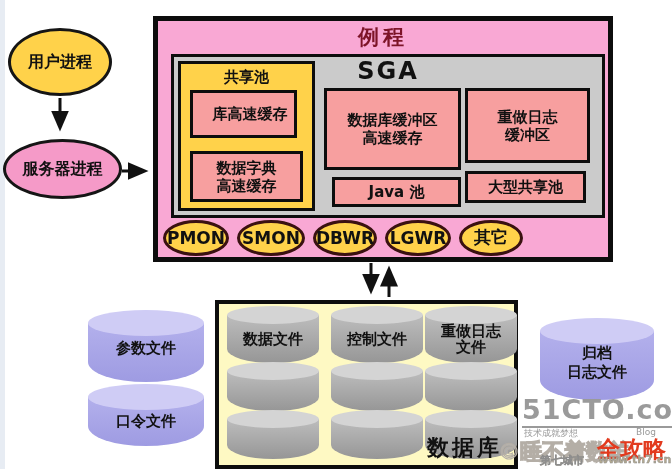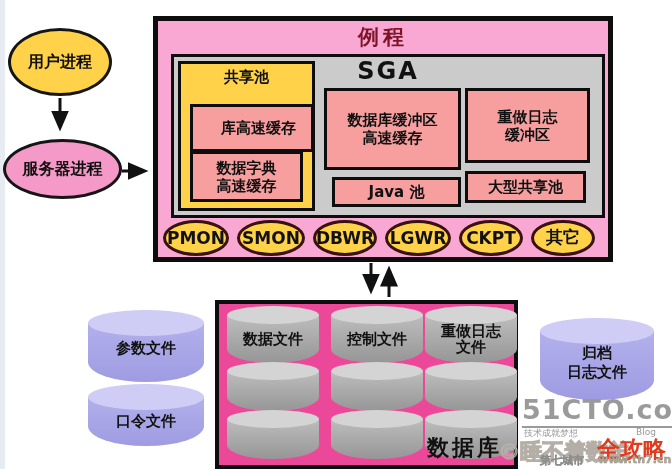--- a/index.html
+++ b/index.html
@@ -28,38 +28,38 @@
                font-size:24px; font-weight:bold; color:#111; letter-spacing:2px; }
 
   .salmon-box { position:absolute; background:#f79f9f; border:3px solid #0d0d0d;
                 display:flex; align-items:center; justify-content:center;
                 font-weight:bold; font-size:15px; color:#111; text-align:center;
                 white-space:pre-line; line-height:1.2; }
 
   #shared-pool { position:absolute; left:4px; top:4px; width:137px; height:150px;
                  background:#ffd24a; border:3px solid #0d0d0d; }
   #shared-pool-label { text-align:center; margin-top:4px; font-weight:bold; font-size:15px; color:#111; }
-  #library-cache    { left:9px;  top:40px;  width:124px; height:48px;padding-left:13px; }
+  #library-cache    { left:9px;  top:26px;  width:107px; height:48px;padding-left:13px; }
   #dictionary-cache { left:9px;  top:87px;  width:113px; height:51px; }
 
   #buffer-cache { left:150px; top:31px;  width:137px; height:82px; }
   #java-pool    { left:158px; top:120px; width:129px; height:30px; }
   #redo-buffer  { left:291px; top:31px;  width:125px; height:75px; }
   #large-pool   { left:291px; top:114px; width:121px; height:32px; }
 
   #process-row { position:absolute; left:5px; right:0; top:198px; height:37px;
                  display:flex; gap:8px; align-items:center; }
   .proc { flex:none; height:36px; background:#ffd24a; border:3px solid #3a1111;
           border-radius:50%; display:flex; align-items:center; justify-content:center;
           font-weight:bold; font-size:17px; color:#111; }
   .proc-0 { width:66px; } .proc-1 { width:68px; } .proc-2 { width:64px; }
   .proc-3 { width:66px; } .proc-4 { width:64px; } .proc-5 { width:64px; }
 
   
-  #db-box { left:215px; top:300px; width:303px; height:169px; background:#ec4899; border:4px solid #0d0d0d; }
+  #db-box { left:215px; top:300px; width:303px; height:169px; background:#fef9c3; border:4px solid #0d0d0d; }
   #db-label { position:absolute; right:12px; bottom:2px; font-size:22px; font-weight:bold;
               color:#111; letter-spacing:3px; }
 
   .stack { position:absolute; top:0; width:92px; }
   .stack-0 { left:8px; } .stack-1 { left:112px; } .stack-2 { left:206px; }
   .seg { position:relative; height:40px; margin-top:8px;
          background:linear-gradient(180deg,#bdbdbd,#969696);
          border-radius:0 0 50% 50% / 0 0 14px 14px; }
   .seg::before { content:""; position:absolute; left:0; right:0; top:-9px; height:18px;
                  border-radius:50%; background:#d4d4d4; }
@@ -158,23 +158,20 @@
       </div>
       <div class="proc proc-1">
         <span>SMON</span>
       </div>
       <div class="proc proc-2">
         <span>DBWR</span>
       </div>
       <div class="proc proc-3">
         <span>LGWR</span>
       </div>
-      <div class="proc proc-4">
-        <span>CKPT</span>
-      </div>
       <div class="proc proc-5">
         <span>其它</span>
       </div>
     </div>
   </div>
 
   <div class="abs" id="db-box">
     <div class="stack stack-0">
       <div class="seg labeled">
         <div class="seg-label">数据文件</div>

